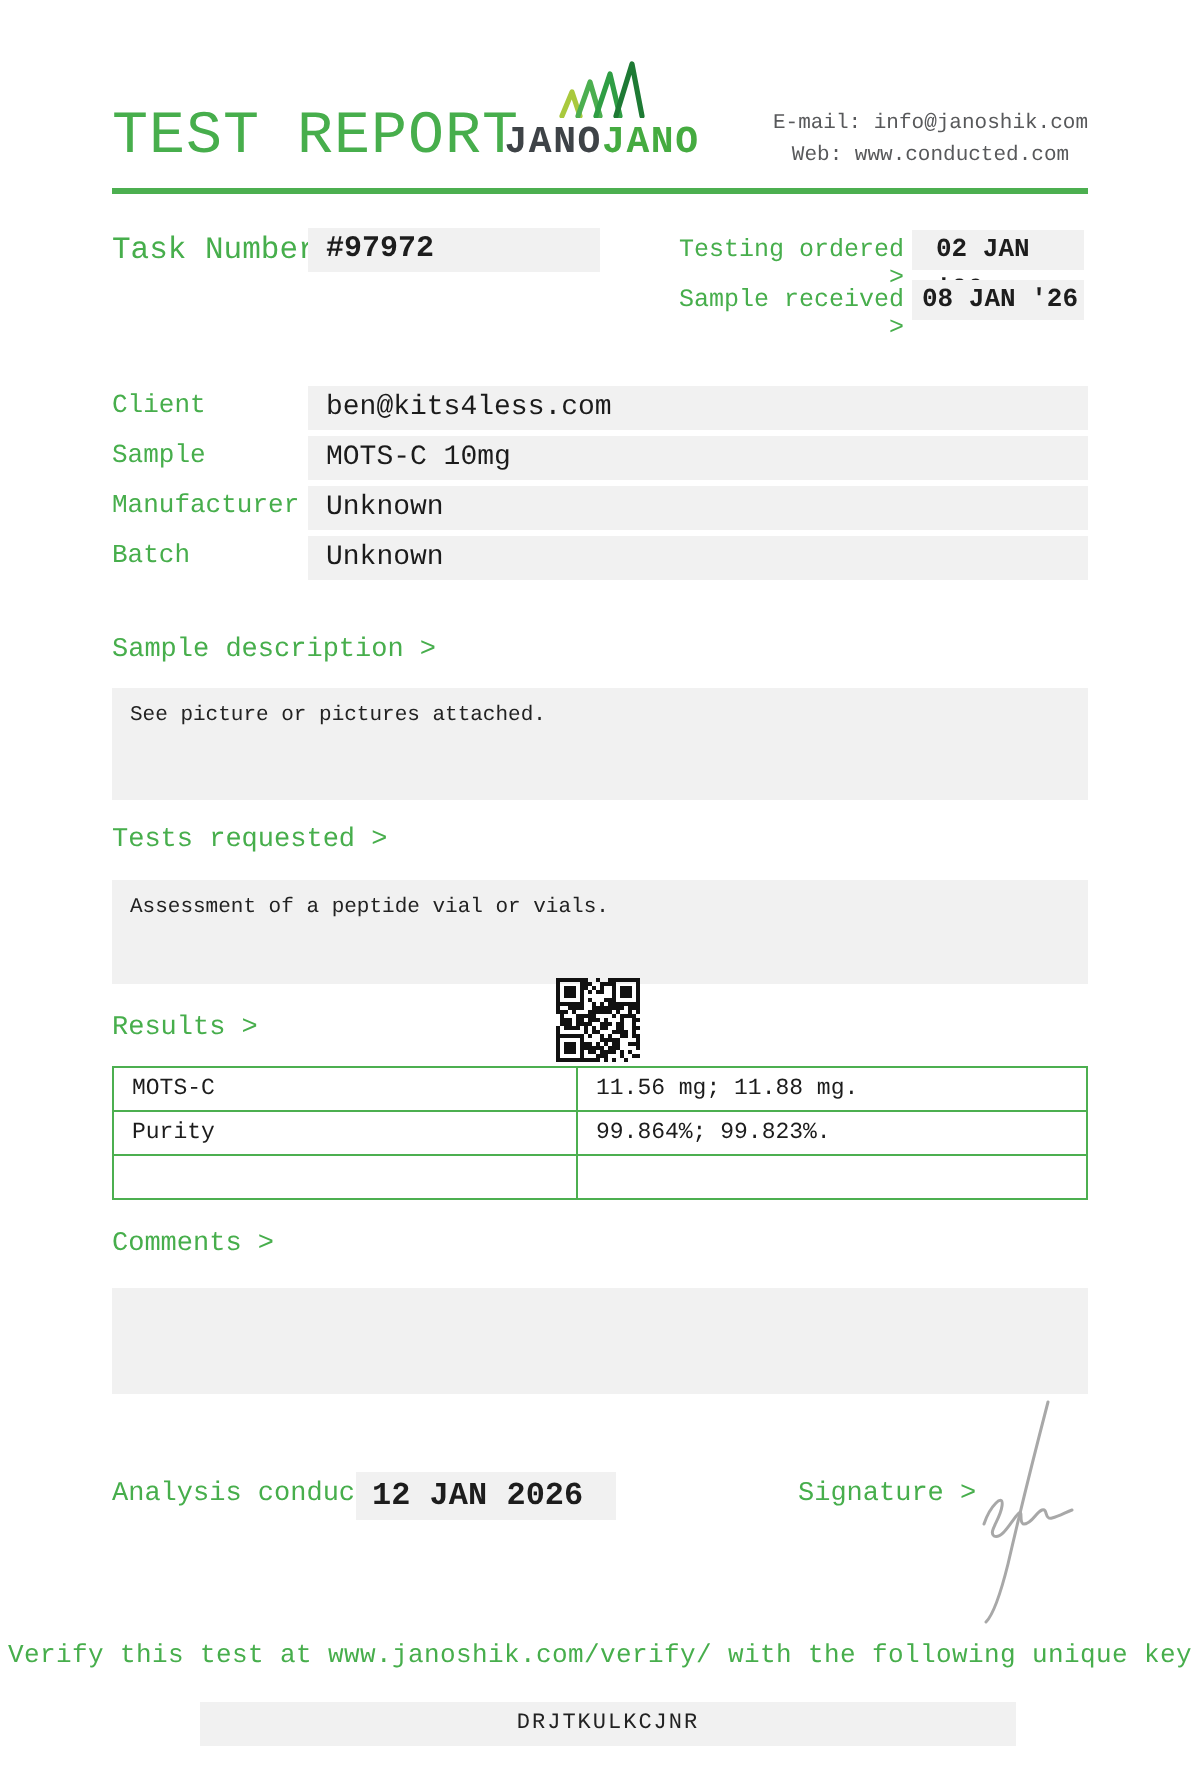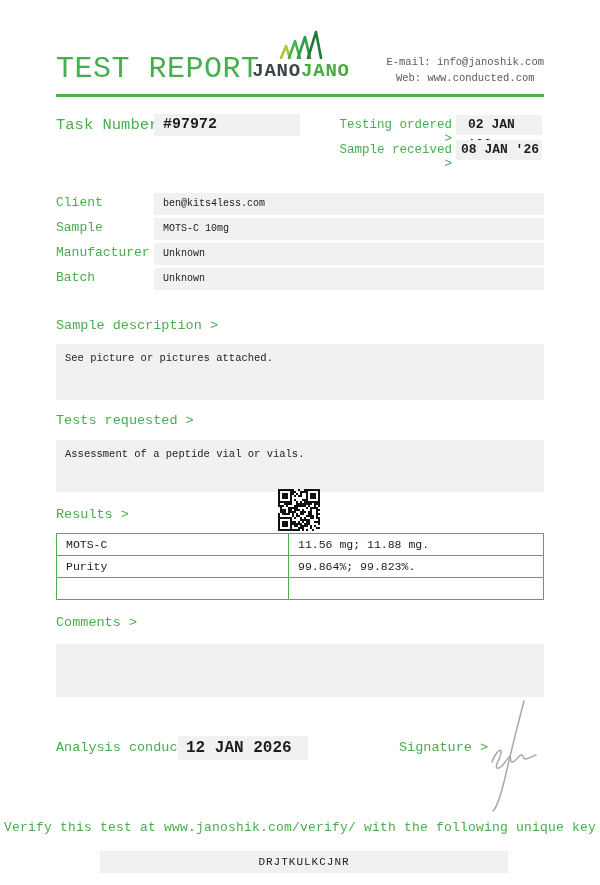--- a/index.html
+++ b/index.html
@@ -35,21 +35,21 @@
   .task-box{left:154px;top:114px;width:146px;height:22px;font-size:15px;font-weight:bold;
             line-height:22px;padding-left:9px;color:var(--dark);}
   .date-label{left:330px;width:122px;text-align:right;font-size:12.5px;}
   .lbl-ordered{top:118px;} .lbl-received{top:143px;}
   .date-box{left:456px;width:86px;height:20px;font-size:13px;font-weight:bold;
             line-height:20px;padding-left:5px;color:var(--dark);}
   .box-ordered{top:115px;padding-left:12px;} .box-received{top:140px;}
 
   
   .info-label{left:56px;font-size:13px;}
-  .info-box{left:154px;width:390px;height:22px;font-size:10px;line-height:22px;
+  .info-box{left:154px;width:390px;height:22px;font-size:14px;line-height:22px;
             padding-left:9px;color:#1b1b1b;overflow:hidden;white-space:nowrap;}
 
   
   .sec-heading{left:56px;font-size:13.5px;}
   .big-box{left:56px;width:488px;font-size:10.5px;color:#222;padding:8px 9px;line-height:13px;}
 
   
   .qr{left:278px;top:489px;}
   .results-table{left:56px;top:533px;width:488px;border:1.5px solid var(--green-line);
                  border-collapse:collapse;table-layout:fixed;}

